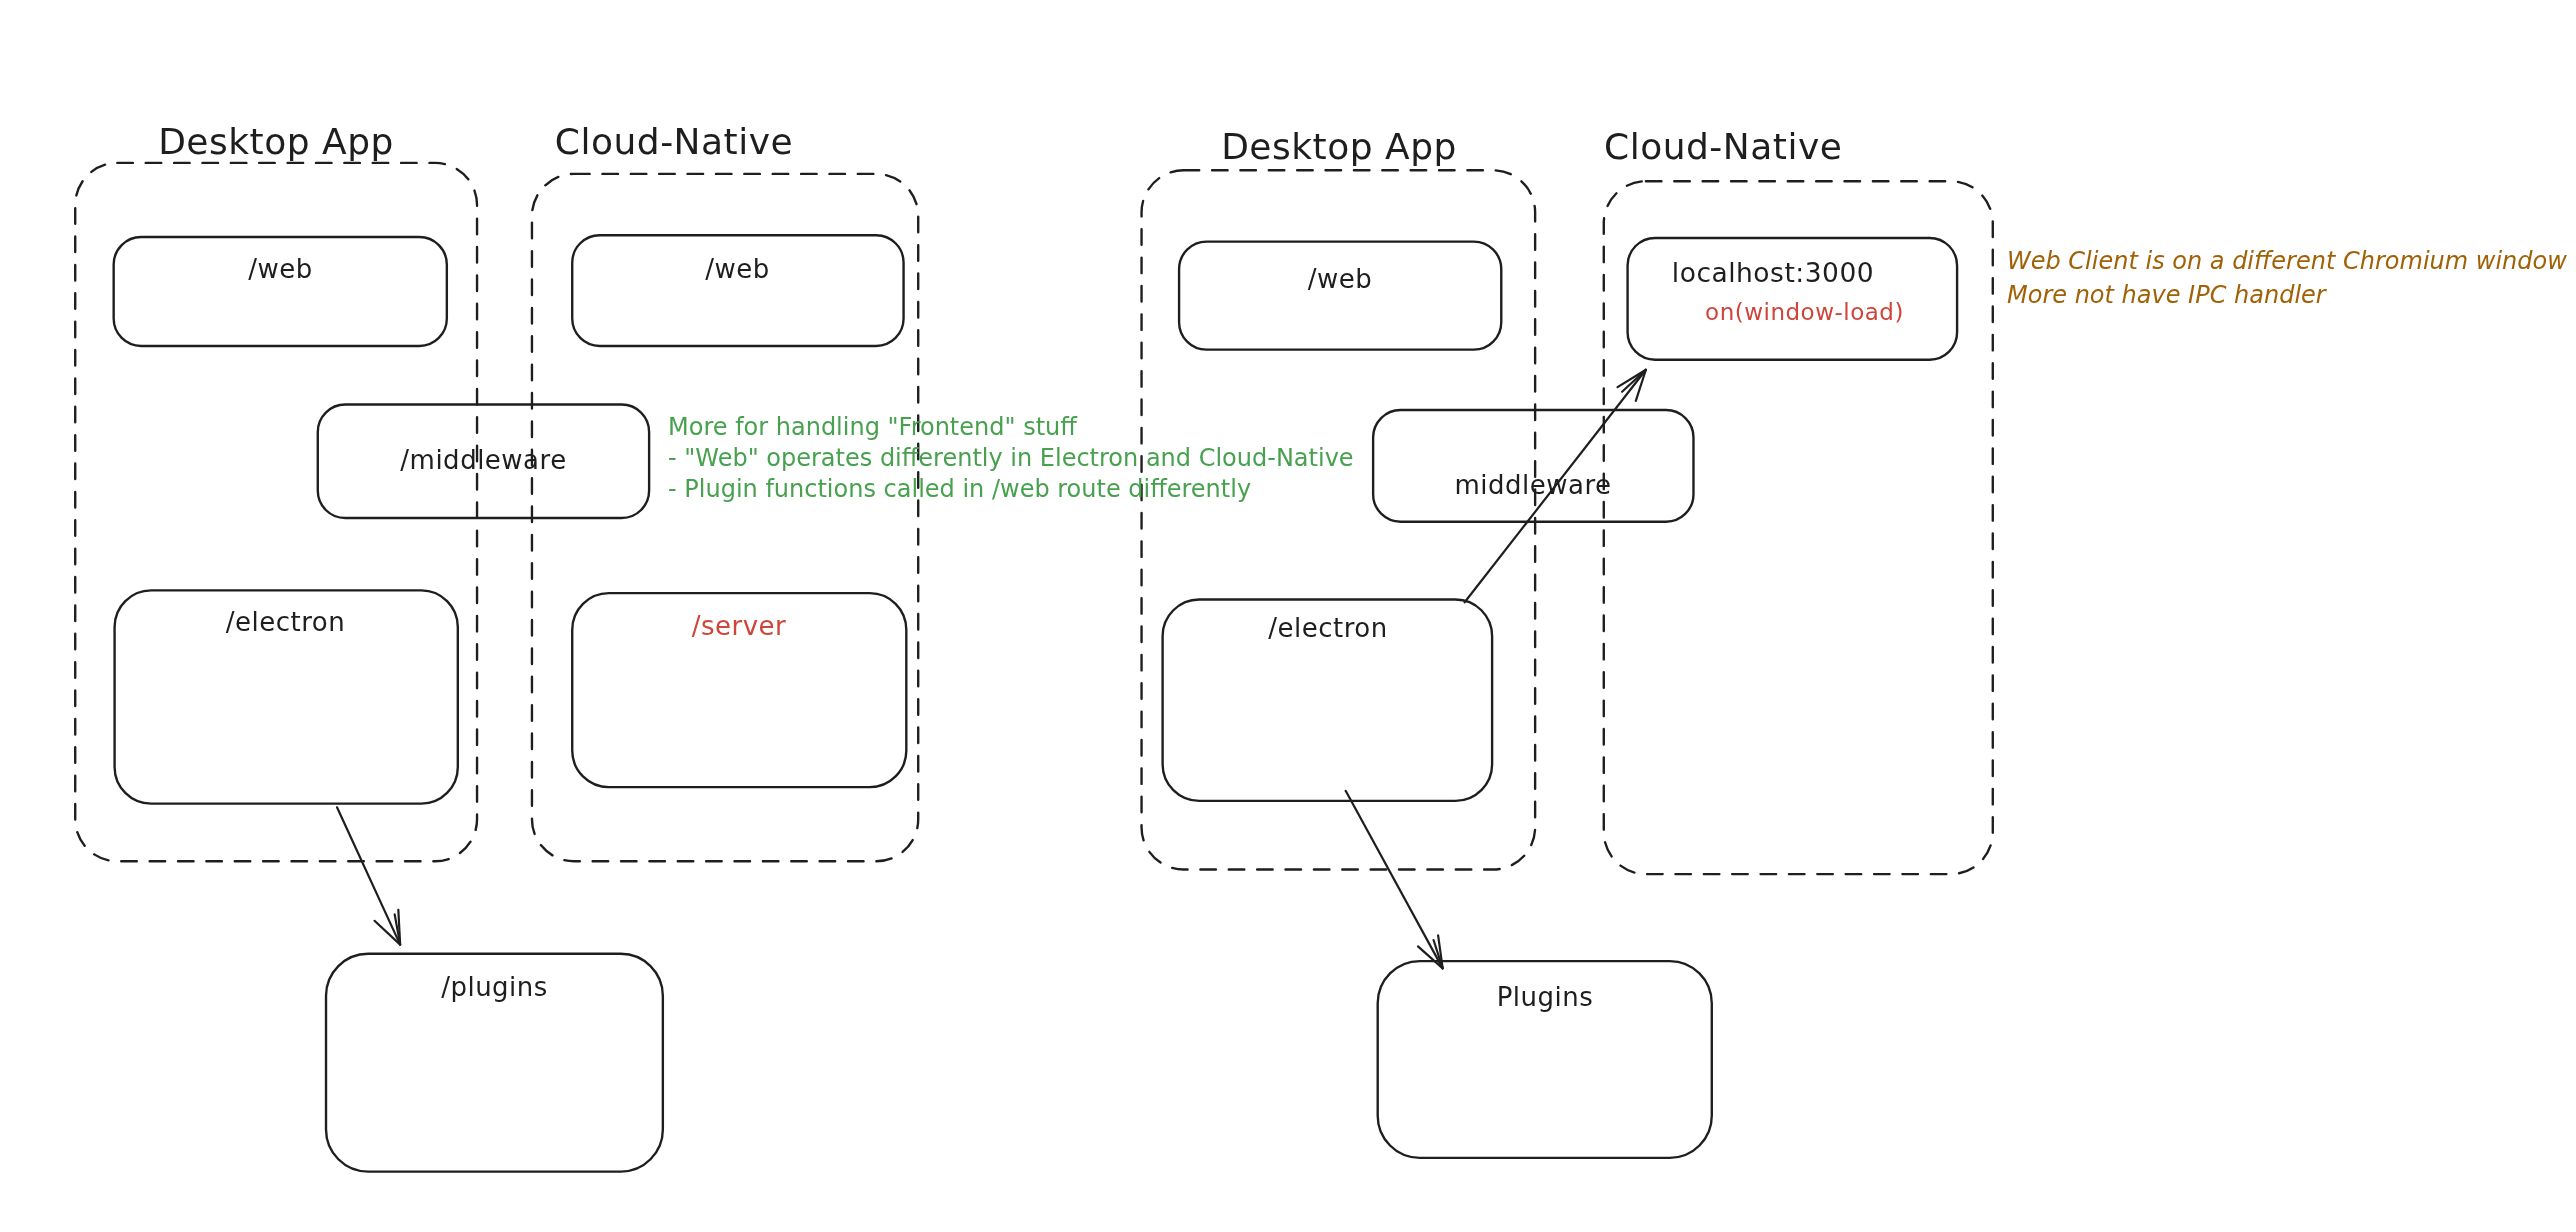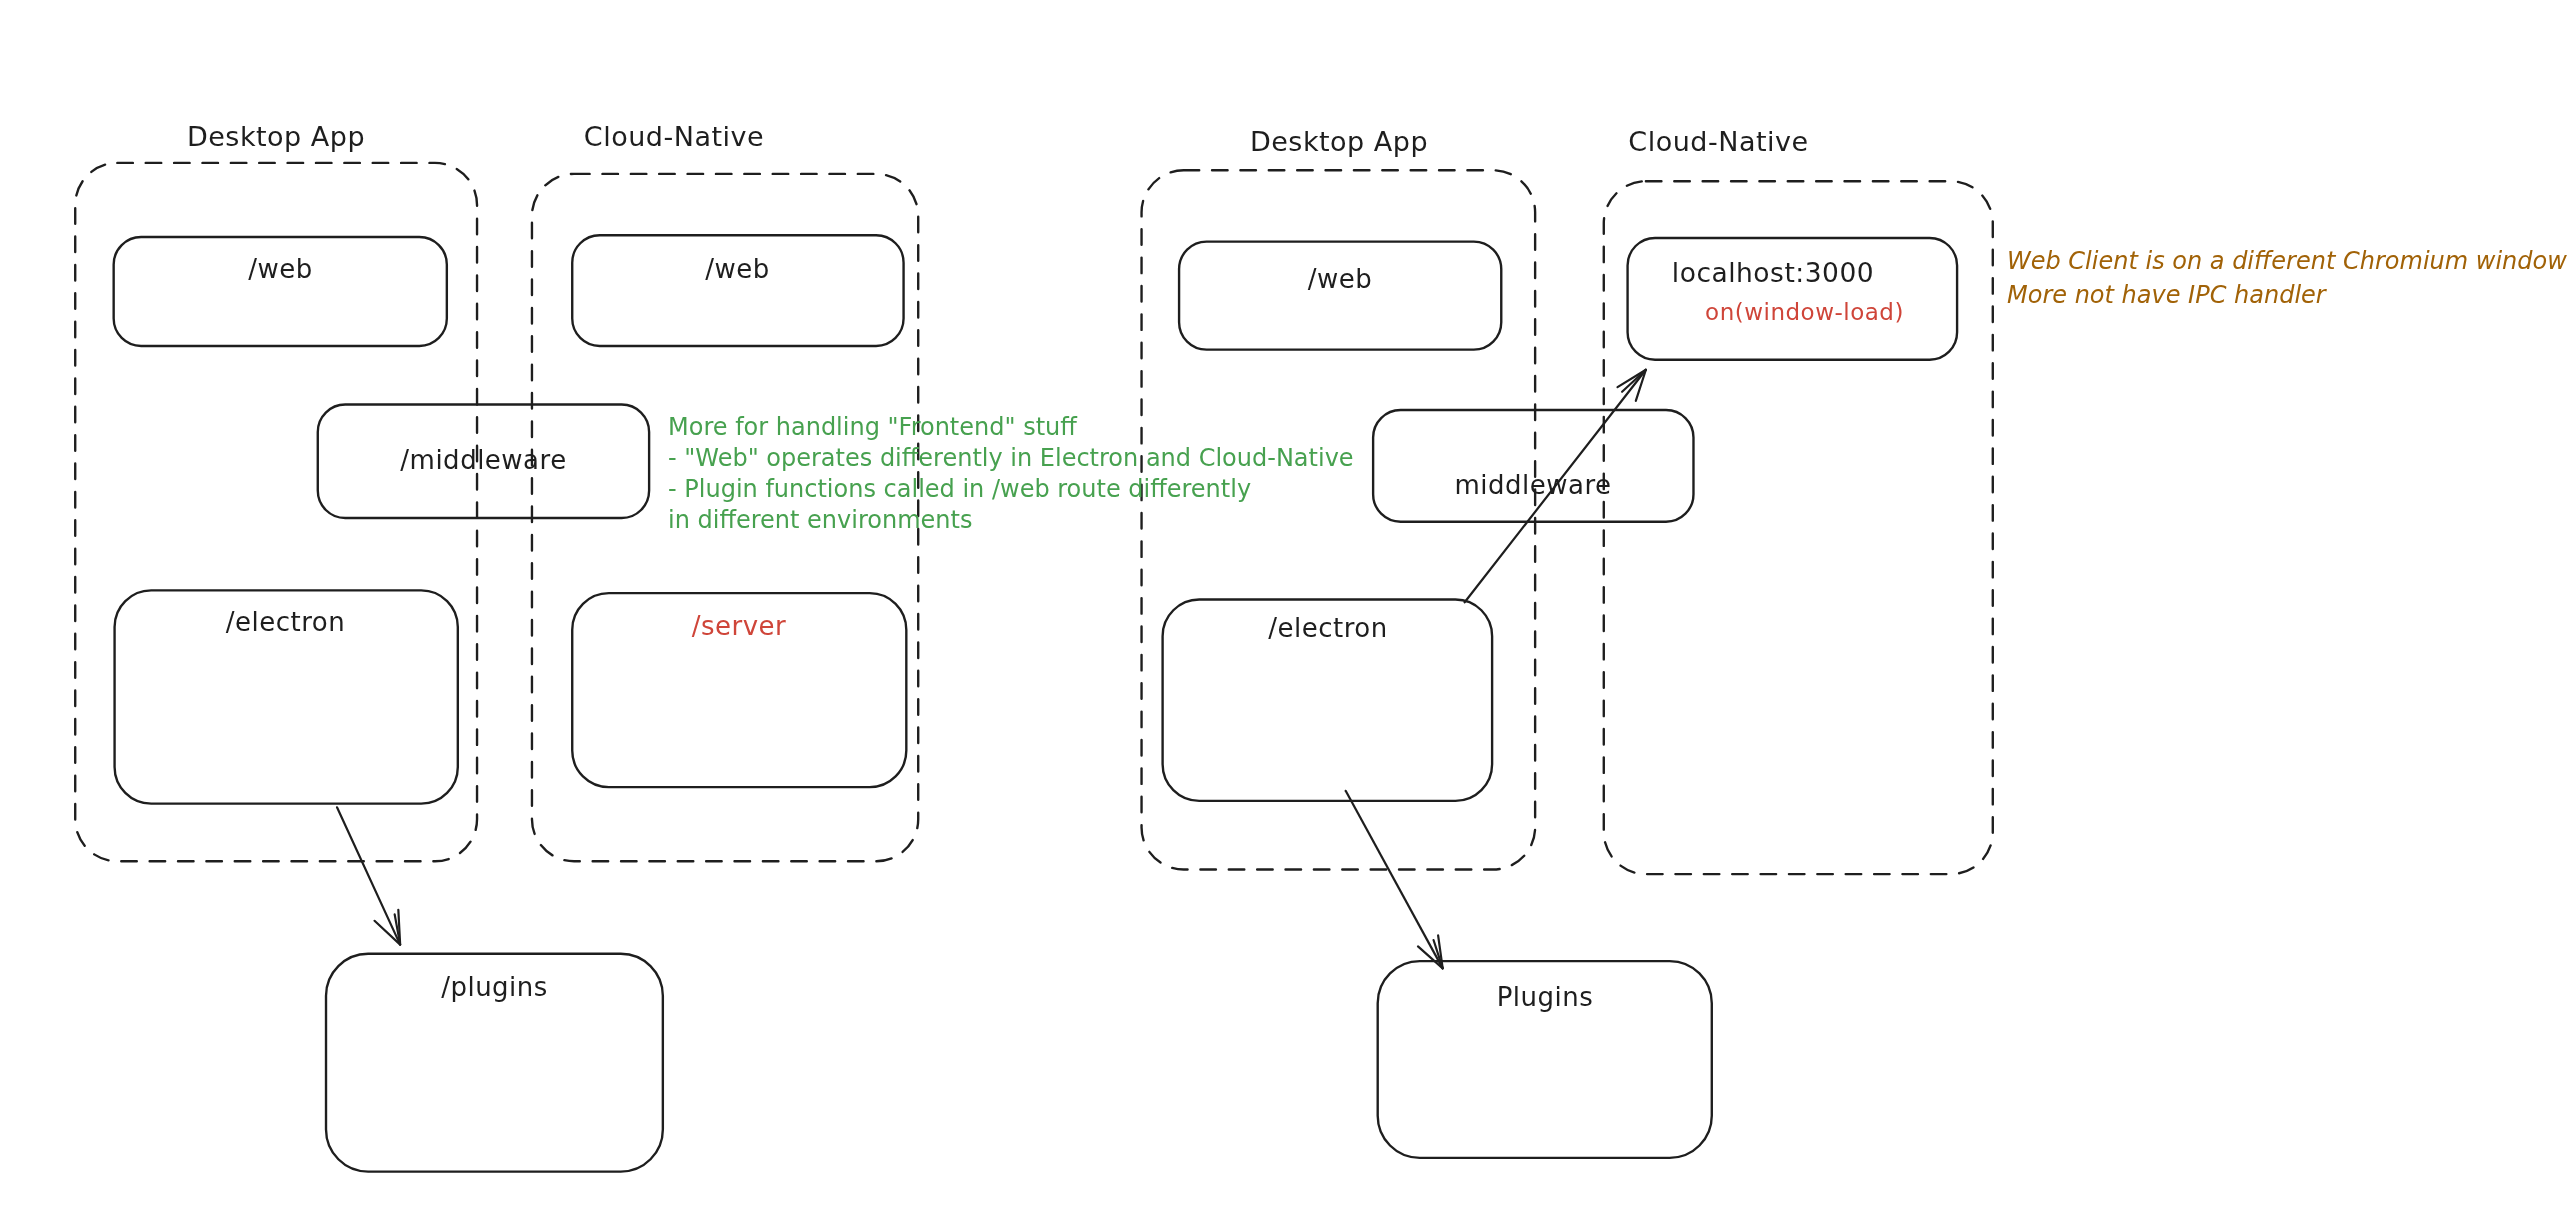--- a/index.html
+++ b/index.html
@@ -13,21 +13,21 @@
   }
   .canvas svg{position:absolute;left:0;top:0;}
   .lbl{
     position:absolute;
     text-align:center;
     font-size:26px;
     letter-spacing:0.5px;
     color:#1e1e1e;
     white-space:nowrap;
   }
-  .container-lbl{font-size:27px;}
+  .container-lbl{font-size:36px;}
   .red-text{color:#cf4539;}
   .note{
     position:absolute;
     text-align:left;
     font-size:24px;
     white-space:nowrap;
   }
   .note .line{display:block;}
   .green-note .line{line-height:31px;color:#47a14f;}
   .red-note .line{line-height:34px;color:#a16207;font-style:italic;}
@@ -81,21 +81,20 @@
   <div class="lbl" style="left:572px;top:254px;width:331px;">/web</div>
   <div class="lbl" style="left:318px;top:445px;width:331px;">/middleware</div>
   <div class="lbl" style="left:114px;top:607px;width:343px;">/electron</div>
   <div class="lbl red-text" style="left:572px;top:611px;width:334px;">/server</div>
   <div class="lbl" style="left:326px;top:972px;width:337px;">/plugins</div>
 
   <div class="note green-note" style="left:668px;top:412px;">
     <span class="line">More for handling "Frontend" stuff</span>
     <span class="line">- "Web" operates differently in Electron and Cloud-Native</span>
     <span class="line">- Plugin functions called in /web route differently</span>
-    <span class="line">in different environments</span>
   </div>
 
   <div class="lbl container-lbl" style="left:1142px;top:126px;width:394px;">Desktop App</div>
   <div class="lbl container-lbl" style="left:1604px;top:126px;width:229px;">Cloud-Native</div>
   <div class="lbl" style="left:1179px;top:264px;width:322px;">/web</div>
   <div class="lbl" style="left:1628px;top:257px;width:290px;font-size:26.5px;">localhost:3000</div>
   <div class="lbl red-text" style="left:1658px;top:299px;width:293px;font-size:23px;">on(window-load)</div>
   <div class="lbl" style="left:1373px;top:470px;width:320px;">middleware</div>
   <div class="lbl" style="left:1163px;top:613px;width:330px;">/electron</div>
   <div class="lbl" style="left:1378px;top:982px;width:334px;">Plugins</div>

